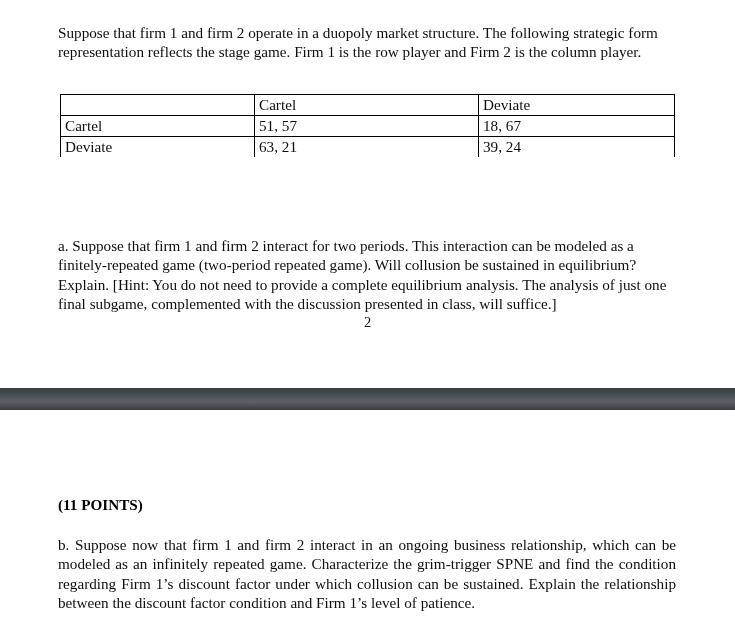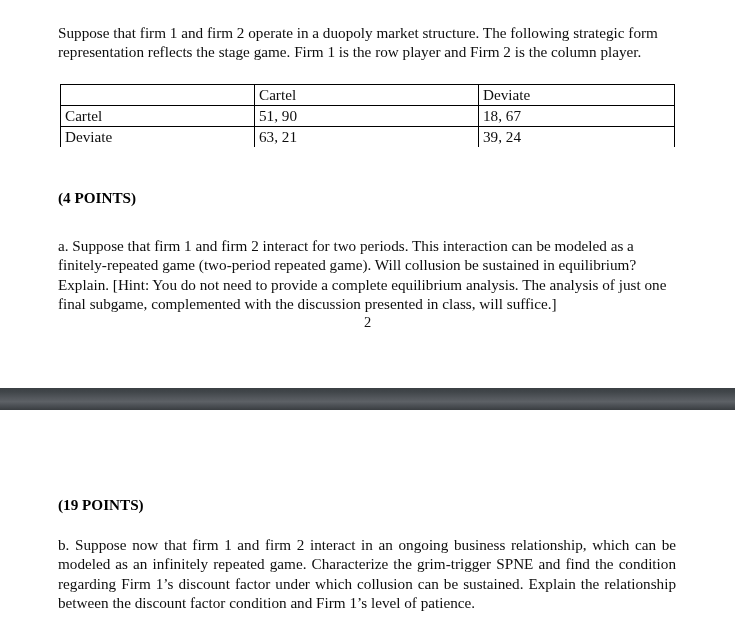--- a/index.html
+++ b/index.html
@@ -82,21 +82,21 @@
     width: 735px;
     text-align: center;
     font-size: 14.5px;
     line-height: 18px;
     color: #141414;
   }
 
   
   .matrix-wrap {
     position: absolute;
-    top: 84px;
+    top: 94px;
     left: 60px;
     width: 614px;
   }
 
   table.payoff {
     border-collapse: collapse;
     table-layout: fixed;
     width: 614px;
     font-size: 15.2px;
     color: #0d0d0d;
@@ -165,39 +165,38 @@
       <thead>
         <tr>
           <th></th>
           <th>Cartel</th>
           <th>Deviate</th>
         </tr>
       </thead>
       <tbody>
         <tr>
           <th>Cartel</th>
-          <td>51, 90</td>
+          <td>51, 57</td>
           <td>18, 67</td>
         </tr>
         <tr class="last-row">
           <th>Deviate</th>
           <td>63, 21</td>
           <td>39, 24</td>
         </tr>
       </tbody>
     </table>
   </div>
 
-  <p class="content points-label points-a">(4 POINTS)</p>
 
   <p class="content para question-a">a.  Suppose that firm 1 and firm 2 interact for two periods. This interaction can be modeled as a finitely-repeated game (two-period repeated game). Will collusion be sustained in equilibrium? Explain. [Hint: You do not need to provide a complete equilibrium analysis. The analysis of just one final subgame, complemented with the discussion presented in class, will suffice.]</p>
 
   <div class="page-number">2</div>
 </div>
 
 <div class="page-gap"></div>
 
 <div class="page page-two">
 
-  <p class="content points-label points-b">(19 POINTS)</p>
+  <p class="content points-label points-b">(11 POINTS)</p>
 
   <p class="content para para-justify question-b">b. Suppose now that firm 1 and firm 2 interact in an ongoing business relationship, which can be modeled as an infinitely repeated game. Characterize the grim-trigger SPNE and find the condition regarding Firm 1’s discount factor under which collusion can be sustained. Explain  the relationship between the discount factor condition and Firm 1’s level of patience.</p>
 </div>
 
 </body></html>

